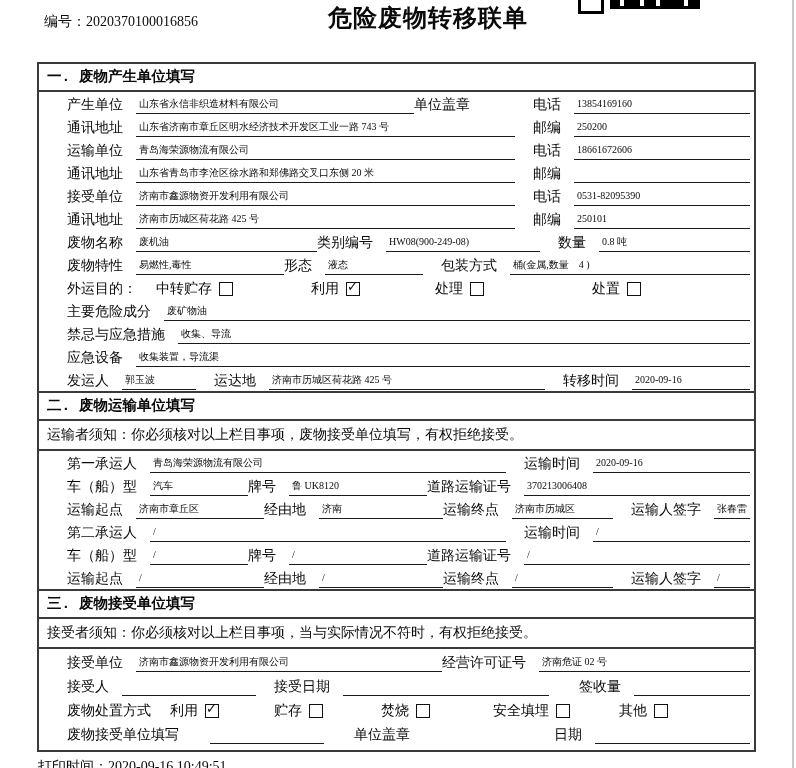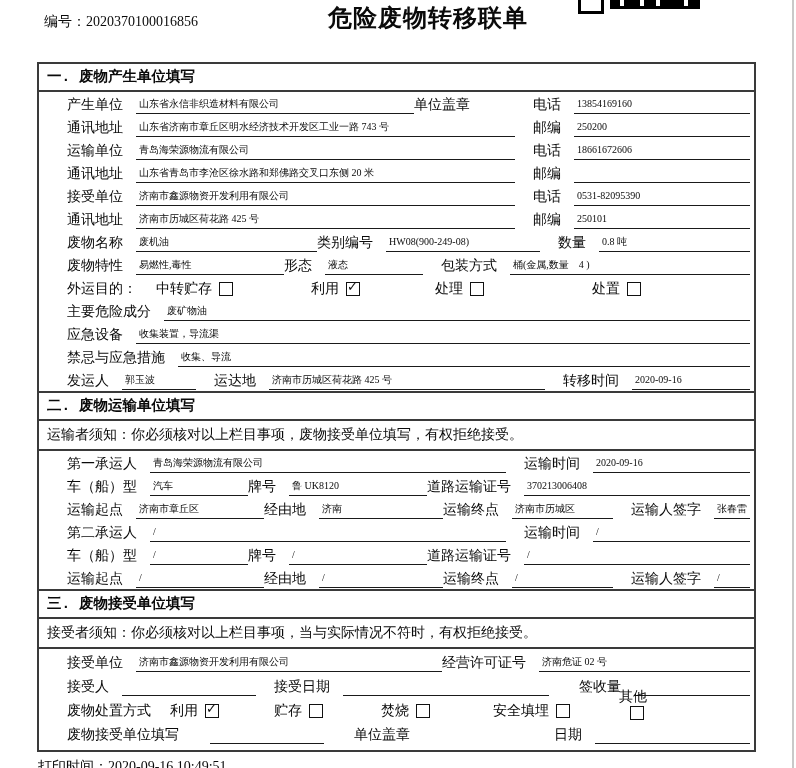--- a/index.html
+++ b/index.html
@@ -43,21 +43,21 @@
   .v32a{width:128px;} .v32b{width:200px;}
   .v34a{width:108px;}
 
   
   .cbg{display:flex;align-items:center;flex:0 0 auto;}
   .cbg .lbl{margin-right:0;}
   .cb{width:12px;height:12px;border:1px solid #111;display:inline-block;margin-left:7px;
       position:relative;background:#fff;flex:0 0 auto;}
   .cb.checked::after{content:"✓";position:absolute;left:0px;top:-4px;font-size:13px;
       font-weight:bold;font-family:"DejaVu Sans",sans-serif;}
-  .ml6{margin-left:6px;} .ml18{margin-left:18px;text-align:right;} .ml30{margin-left:30px;} .ml49{margin-left:49px;flex-direction:column;}
+  .ml6{margin-left:6px;} .ml18{margin-left:18px;text-align:right;} .ml30{margin-left:30px;} .ml49{margin-left:49px;}
   .ml55{margin-left:55px;} .ml58{margin-left:58px;} .ml63{margin-left:63px;}
   .ml75{margin-left:75px;} .ml78{margin-left:78px;}
   .ml108{margin-left:108px;} .ml131{margin-left:131px;}
 
   .print-time{margin:6px 0 0 38px;font-size:14px;white-space:nowrap;}
   .edge-line{position:absolute;left:792px;top:0;width:2px;height:768px;background:#c9c9c9;}
 </style>
 </head>
 <body>
 
@@ -160,27 +160,27 @@
       <span class="cb"></span>
     </span>
   </div>
 
   <div class="row">
     <span class="lbl">主要危险成分</span>
     <span class="val fill">废矿物油</span>
   </div>
 
   <div class="row">
+    <span class="lbl">禁忌与应急措施</span>
+    <span class="val fill">收集、导流</span>
+  </div>
+
+  <div class="row">
     <span class="lbl">应急设备</span>
     <span class="val fill">收集装置，导流渠</span>
-  </div>
-
-  <div class="row">
-    <span class="lbl">禁忌与应急措施</span>
-    <span class="val fill">收集、导流</span>
   </div>
 
   <div class="row">
     <span class="lbl">发运人</span>
     <span class="val v13a">郭玉波</span>
     <span class="lbl ml18">运达地</span>
     <span class="val v13b">济南市历城区荷花路 425 号</span>
     <span class="lbl ml18">转移时间</span>
     <span class="val fill">2020-09-16</span>
   </div>

